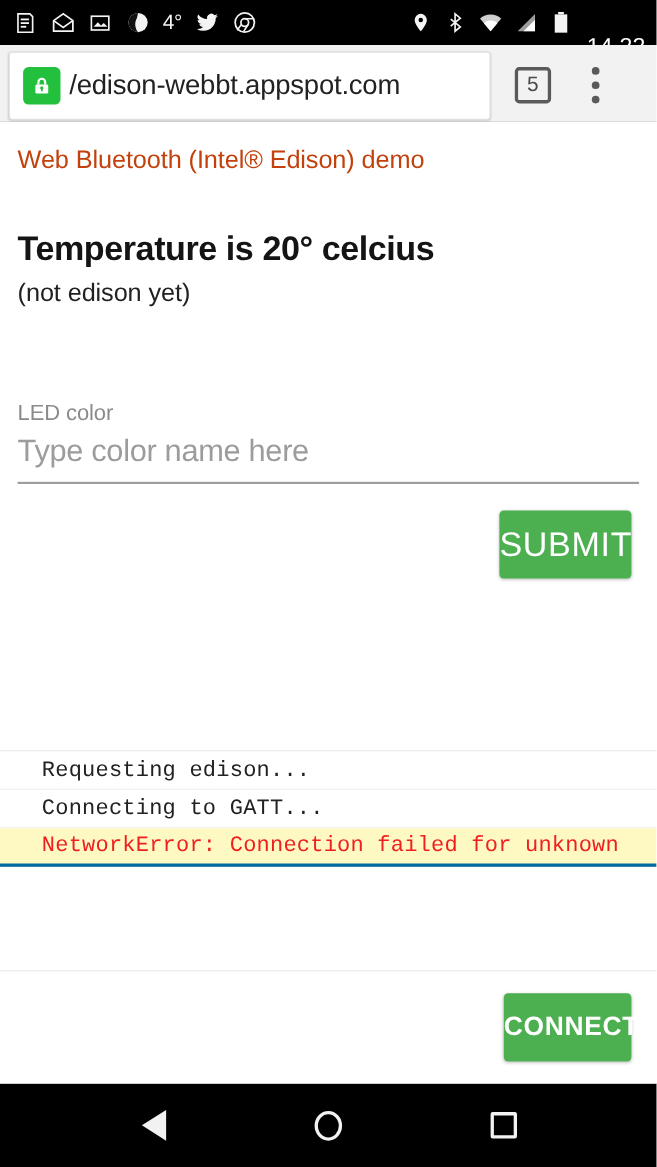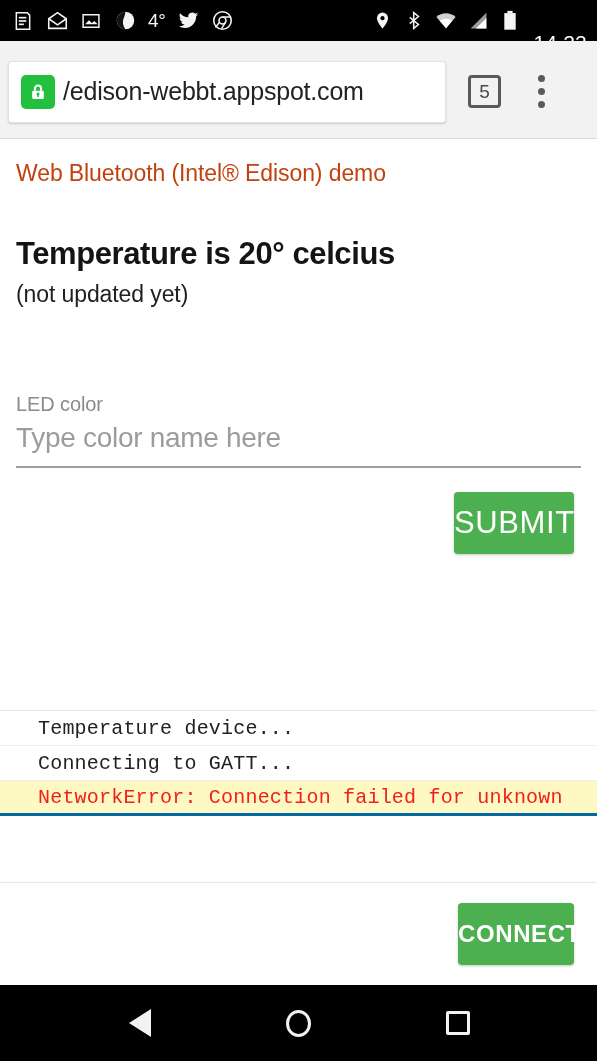--- a/index.html
+++ b/index.html
@@ -62,21 +62,21 @@
     font-size: 21px;
     color: #ffffff;
     letter-spacing: 0.2px;
     margin-left: 2px;
     font-family: "Liberation Sans", sans-serif;
     margin-top: 44px;
   }
 
   
   .toolbar {
-    height: 98px;
+    height: 70px;
     background: #f2f2f2;
     border-bottom: 1px solid #dcdcdc;
     display: flex;
     align-items: center;
     padding: 4px 12px 0 8px;
     flex: 0 0 auto;
     position: relative;
   }
   .omnibox {
     flex: 0 0 auto;
@@ -415,34 +415,34 @@
       <i></i>
       <i></i>
     </div>
   </div>
 
   <div class="page">
 
     <div class="content">
       <div class="demo-title">Web Bluetooth (Intel® Edison) demo</div>
       <div class="temp-heading">Temperature is 20° celcius</div>
-      <div class="temp-sub">(not updated yet)</div>
+      <div class="temp-sub">(not edison yet)</div>
 
       <div class="form-block">
         <div class="field-label">LED color</div>
         <input class="text-input" type="text" placeholder="Type color name here" style="">
       </div>
 
       <div class="submit-row">
         <button class="btn-green btn-submit">SUBMIT</button>
       </div>
     </div>
 
     <div class="log">
-      <div class="log-row">Temperature device...</div>
+      <div class="log-row">Requesting edison...</div>
       <div class="log-row">Connecting to GATT...</div>
       <div class="log-row error">NetworkError: Connection failed for unknown</div>
       <div class="log-row blank"></div>
     </div>
 
     <div class="footer">
       <button class="btn-green btn-connect">CONNECT</button>
     </div>
   </div>
 

